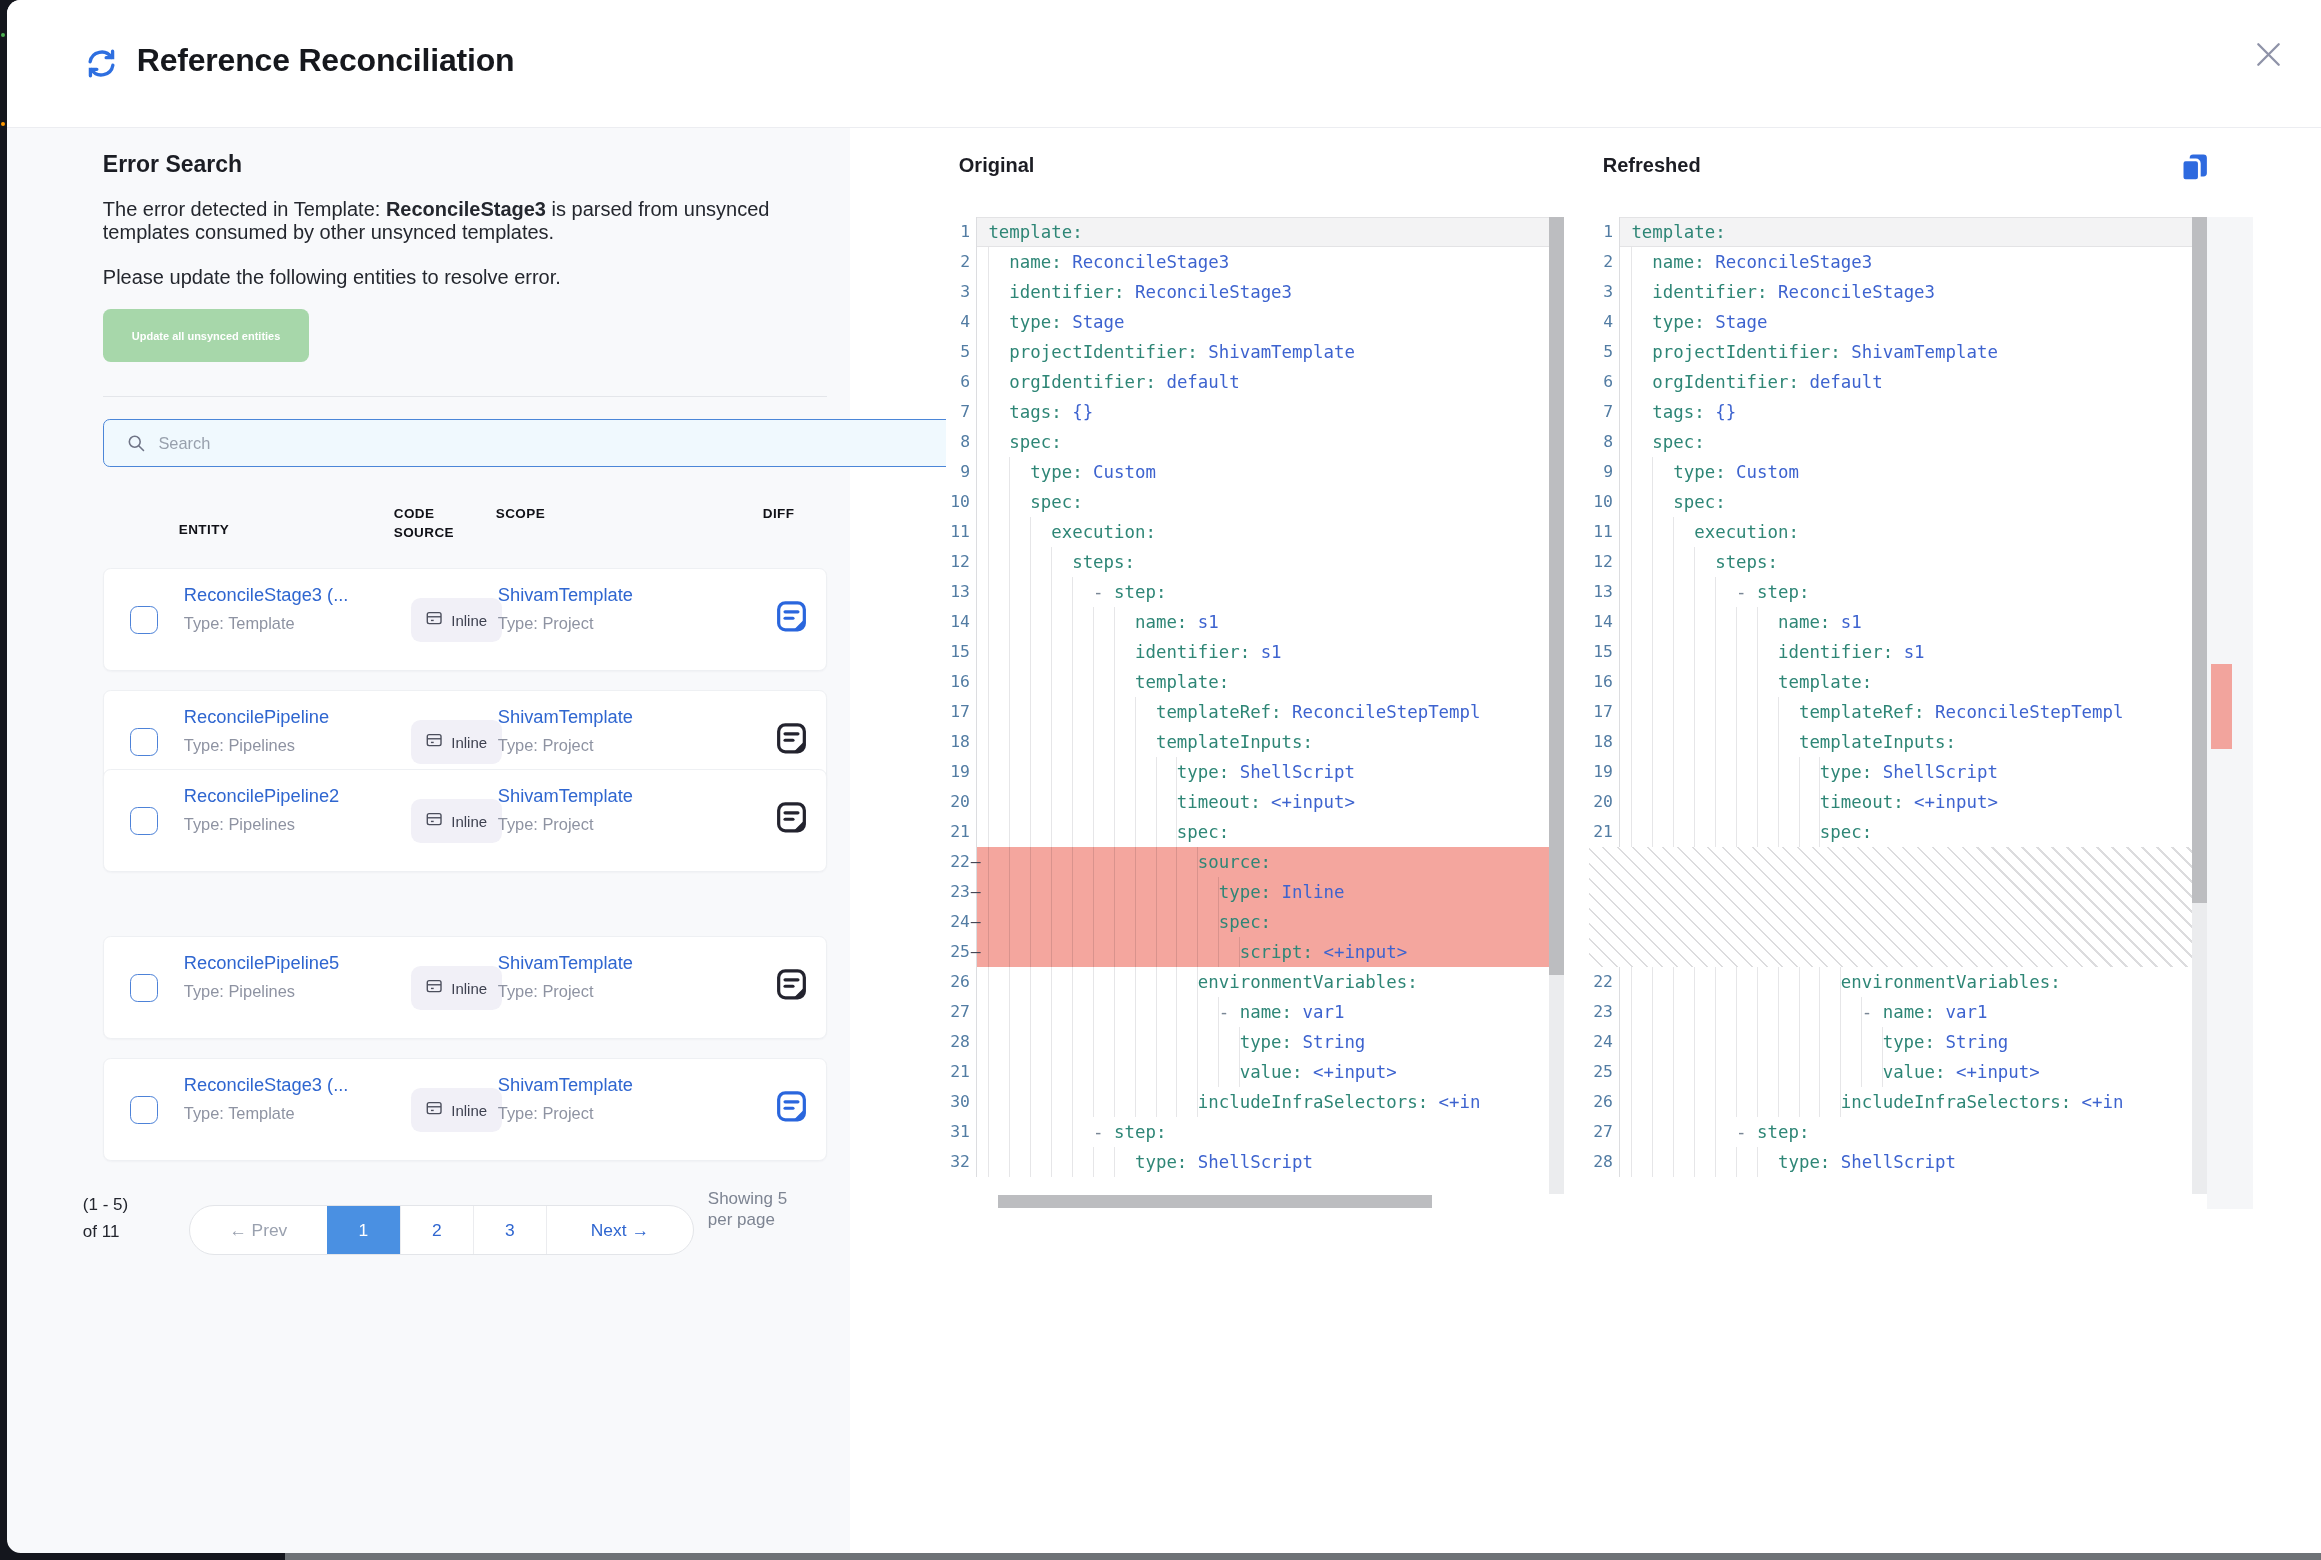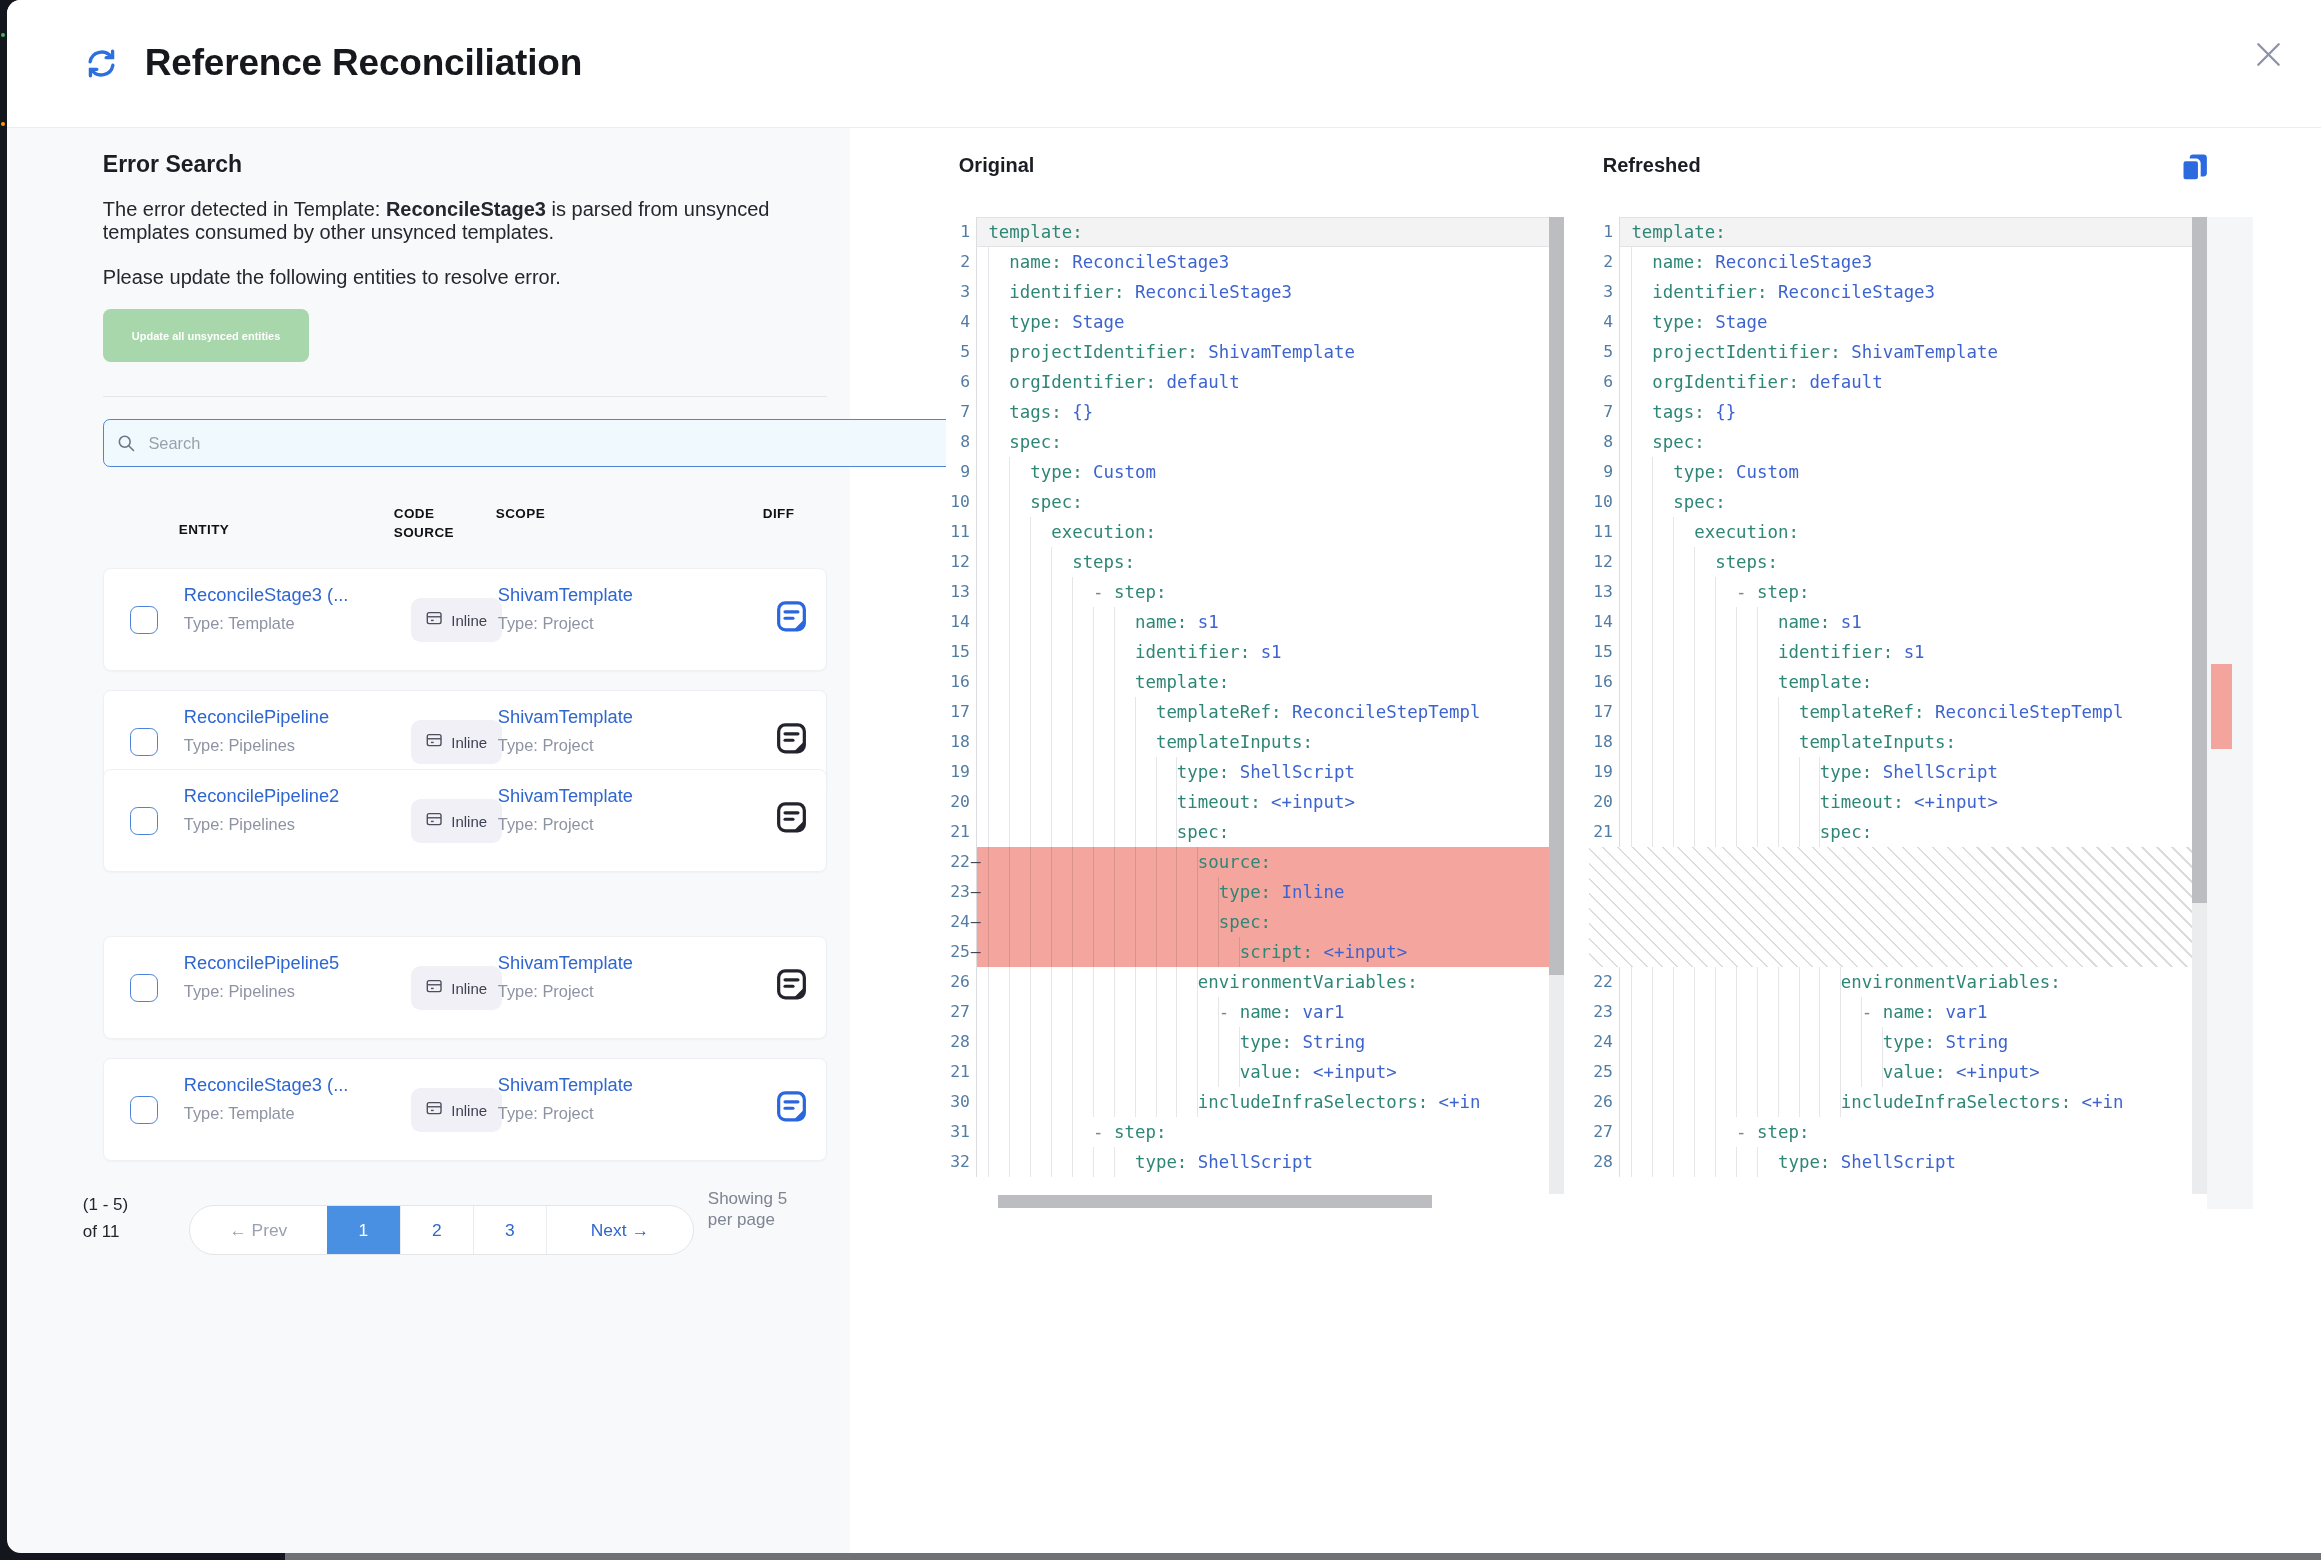--- a/index.html
+++ b/index.html
@@ -7,42 +7,42 @@
   body { background:#14161d; font-family:"Liberation Sans", sans-serif; position:relative; overflow:hidden; }
 
   .speck { position:absolute; width:3.9px; height:3.9px; border-radius:50%; }
 
   .modal { position:absolute; left:6.8px; top:0; width:2314px; height:1553px;
            background:#f8f9fb; border-radius:13.5px 0 0 13.5px; overflow:hidden; }
 
   .modal-header { position:absolute; left:0; top:0; width:100%; height:128px;
                   background:#ffffff; border-bottom:1px solid #ecedf1; }
   .hdr-icon { position:absolute; left:77px; top:46px; width:35px; height:35px; }
-  .hdr-title { position:absolute; left:138px; top:42px; font-size:37px; font-weight:700;
+  .hdr-title { position:absolute; left:130px; top:42px; font-size:32px; font-weight:700;
                color:#16181d; letter-spacing:-0.2px; }
   .close-btn { position:absolute; left:2244px; top:37px; width:35px; height:35px; cursor:pointer; }
 
   .right-pane { position:absolute; left:843px; top:128px; right:0; bottom:0; background:#ffffff; }
 
   
   .et-heading { position:absolute; left:96px; top:151px; font-size:23px; font-weight:700; color:#1b1d24; }
   .et-p { position:absolute; left:96px; width:680px; font-size:20px; line-height:23px; color:#24272e; }
   .et-p1 { top:198px; }
   .et-p2 { top:266px; }
   .et-p b { font-weight:700; }
 
   .update-btn { position:absolute; left:96px; top:309px; height:53px; padding:0 29px;
                 background:#a7d7aa; color:#ffffff; font-size:11px; font-weight:700;
                 border:none; border-radius:7.7px; font-family:"Liberation Sans",sans-serif; }
 
   .divider { position:absolute; left:96px; top:396px; width:724px; height:1px; background:#e4e6ea; }
 
   .search-box { position:absolute; left:96px; top:419px; width:864px; height:48px;
                 border:1.9px solid #4b86d8; border-radius:6.8px; background:#f0f9fe;
-                display:flex; align-items:center; padding:0 12px; }
+                display:flex; align-items:center; padding:0 22px; }
   .search-box svg { flex:0 0 auto; margin-right:11.6px; }
   .search-box input { flex:1; border:none; outline:none; background:transparent;
                       font-size:16.4px; color:#2a2d35; font-family:"Liberation Sans",sans-serif; }
   .search-box input::placeholder { color:#98a0ad; }
 
   .th { position:absolute; font-size:13.5px; font-weight:700; color:#101117;
         letter-spacing:0.4px; line-height:19.3px; }
   .th-entity { left:172px; top:520px; }
   .th-code   { left:387px; top:504px; width:72px; }
   .th-scope  { left:489px; top:504px; }

